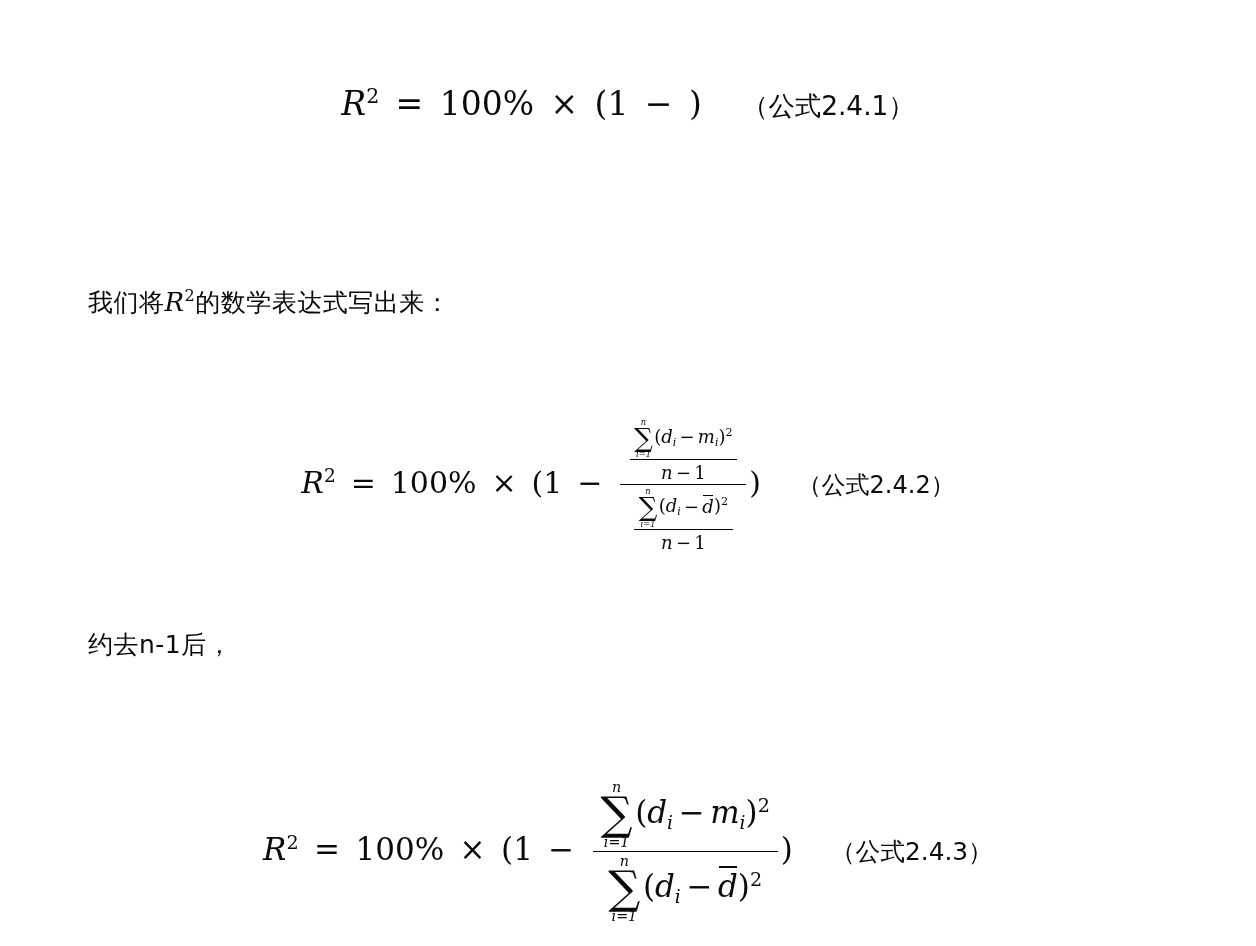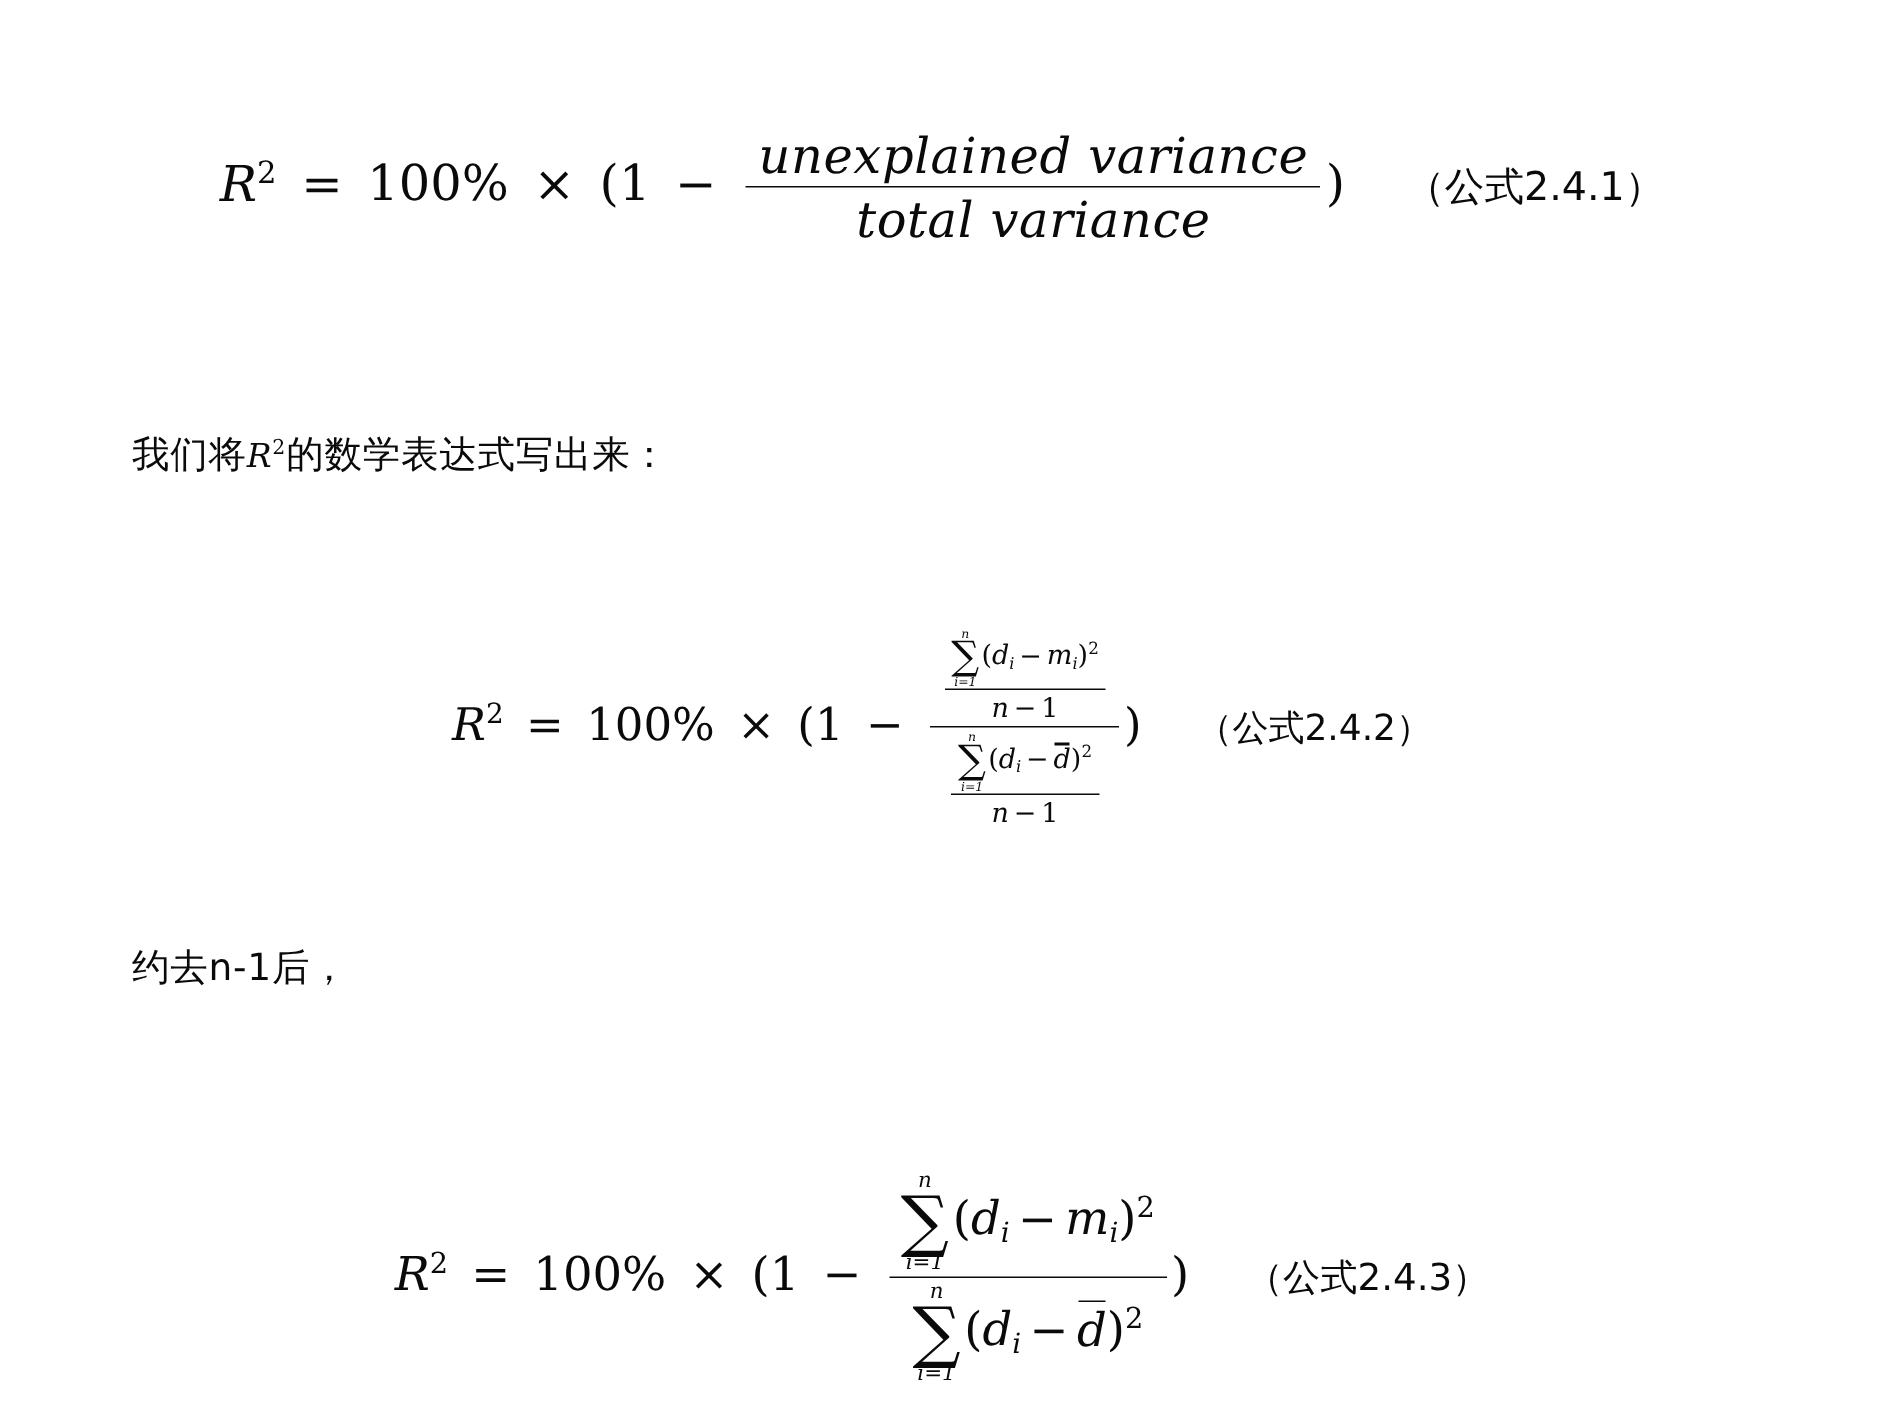--- a/index.html
+++ b/index.html
@@ -111,21 +111,21 @@
     background: #0a0a0a;
   }
 
   
   .cjk {
     font-family: "DejaVu Sans", sans-serif;
     font-size: 25px;
     letter-spacing: .5px;
   }
   .cjk .math {
-    font-size: 22px;
+    font-size: 26px;
   }
   .eqtag {
     font-family: "DejaVu Sans", sans-serif;
     font-style: normal;
     font-size: .80em;
     letter-spacing: 0px;
     text-align: right;
   }
 
   
@@ -150,24 +150,21 @@
 <div class="page">
 
   <div class="block" id="eq241">
     <span class="eqline math">
       <span>R<sup class="exp"><span class="up">2</span></sup></span>
       <span class="op">=</span>
       <span class="up">100%</span>
       <span class="op">×</span>
       <span class="paren">(</span><span class="up">1</span>
       <span class="op">−</span>
-      <span class="frac">
-        <span class="num words">unexplained   variance</span>
-        <span class="den words">total   variance</span>
-      </span><span class="paren">)</span>
+      <span class="paren">)</span>
       <span class="gap"></span><span class="eqtag">（公式2.4.1）</span>
     </span>
   </div>
 
   <div class="block cjk" id="para1">
     <span>我们将</span><span class="math">R<sup class="exp"><span class="up">2</span></sup></span><span>的数学表达式写出来：</span>
   </div>
 
   <div class="block" id="eq242">
     <span class="eqline math">

